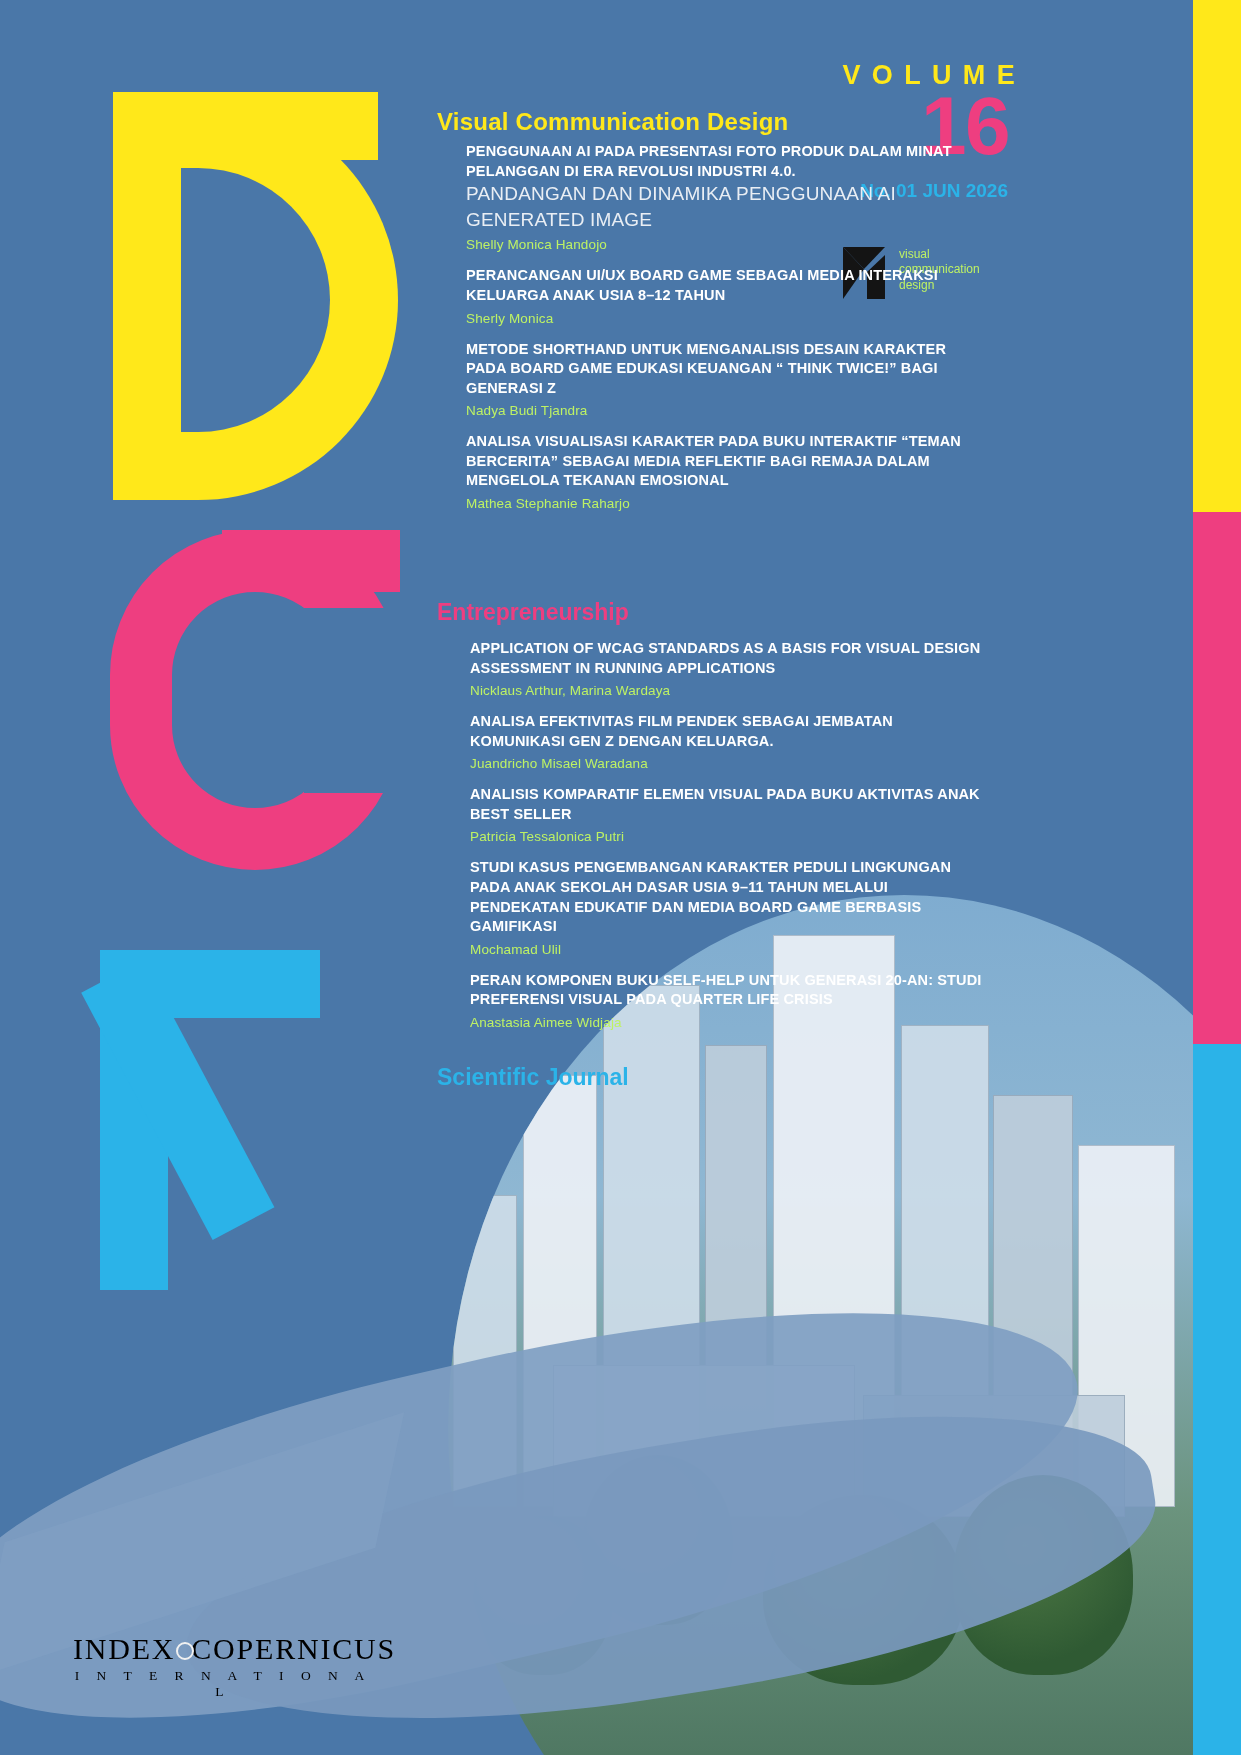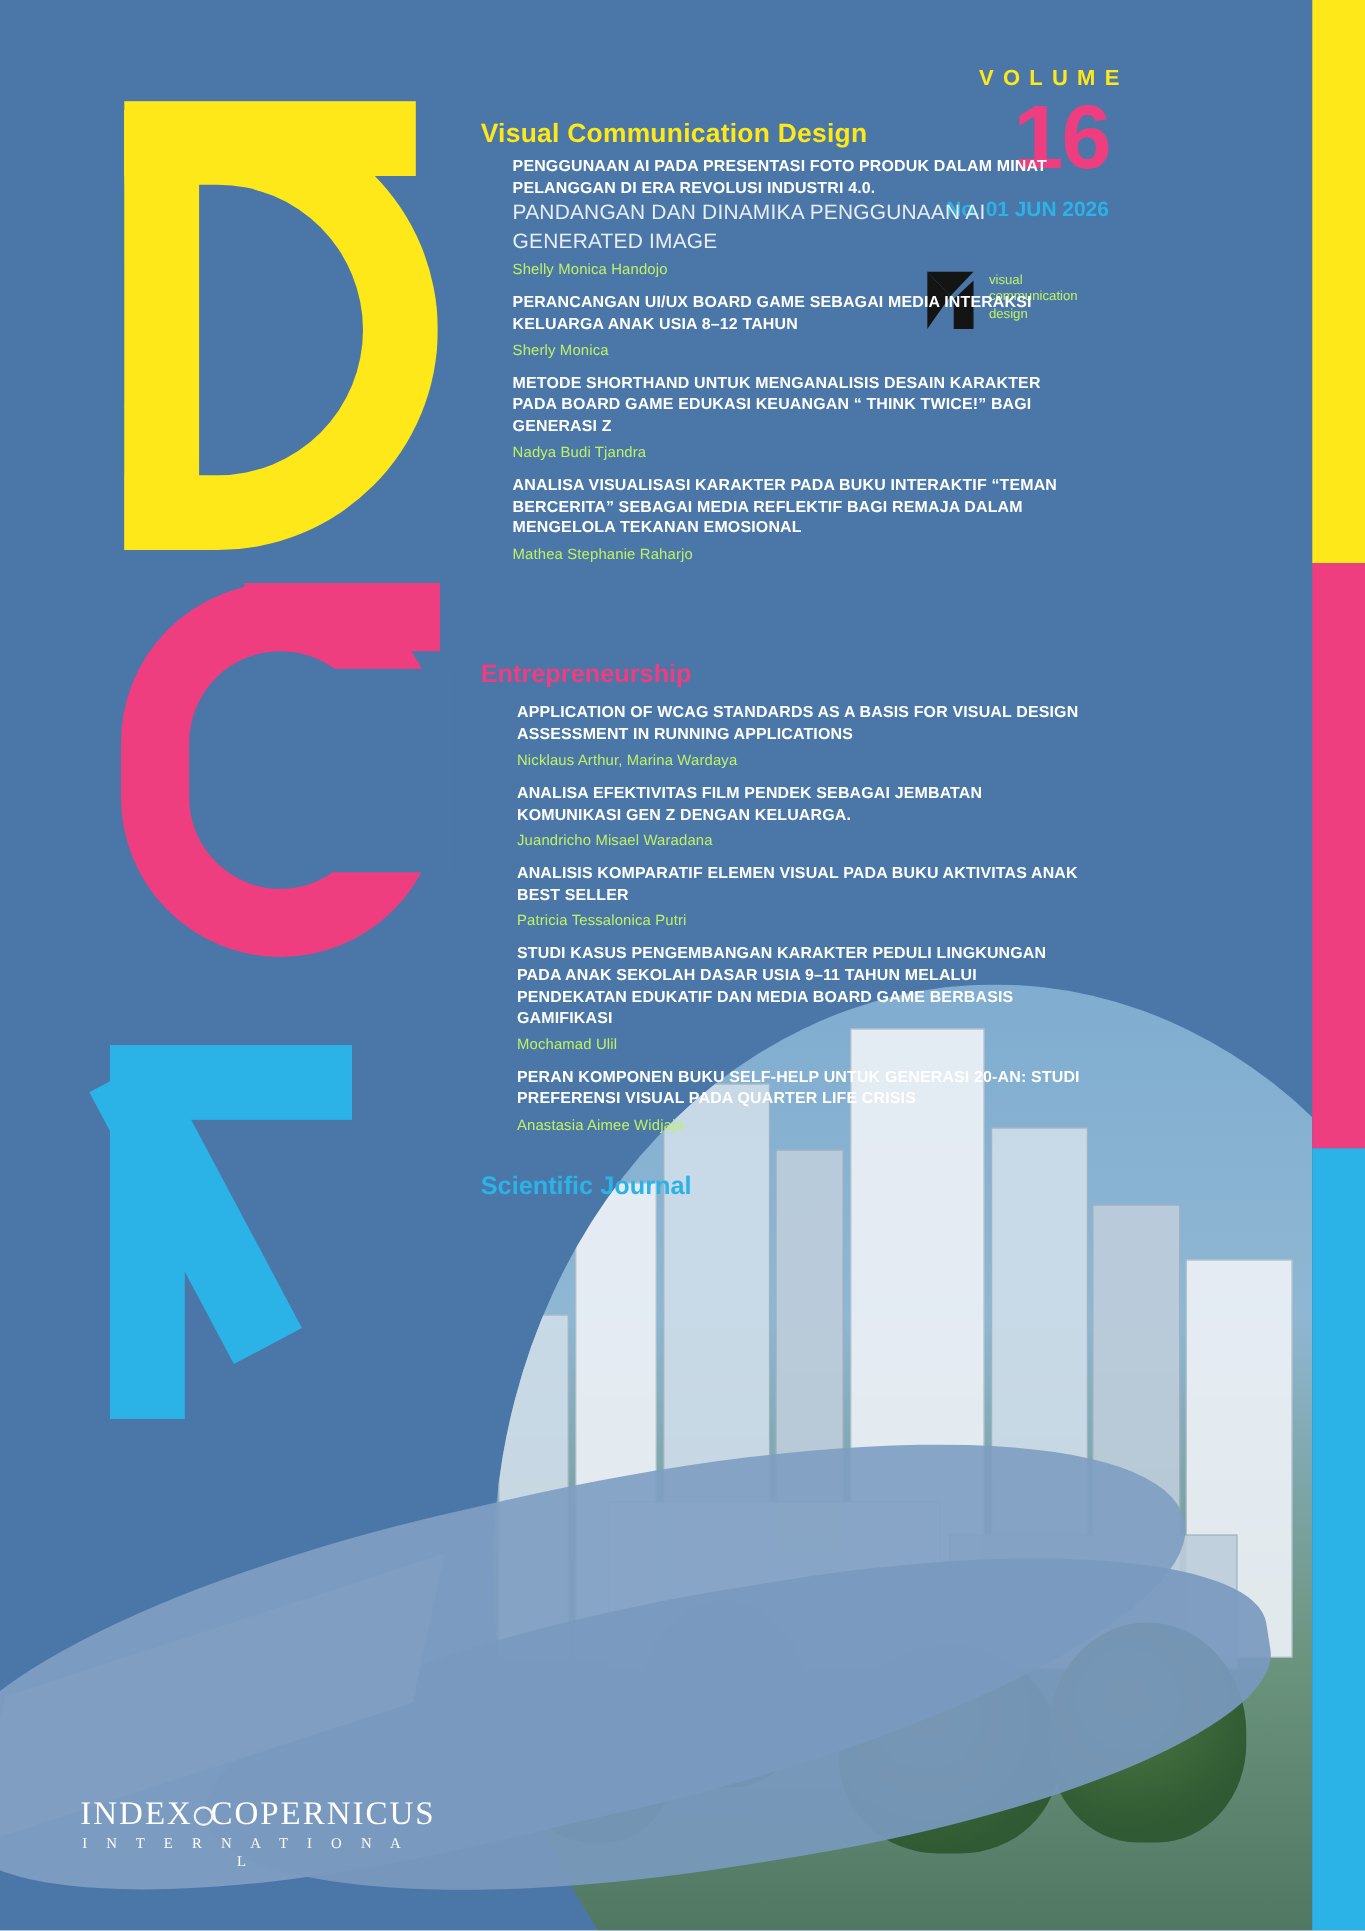--- a/index.html
+++ b/index.html
@@ -269,21 +269,21 @@
     margin-top: 5px;
     letter-spacing: 0.01em;
   }
 
   
   .vol-label {
     position: absolute;
     right: 215px;
     top: 60px;
     color: #ffe81a;
-    font-size: 20px;
+    font-size: 27px;
     font-weight: bold;
     letter-spacing: 0.42em;
   }
   .vol-num {
     position: absolute;
     right: 232px;
     top: 85px;
     color: #ee3e80;
     font-size: 82px;
     font-weight: bold;
@@ -323,21 +323,21 @@
     font-weight: normal;
     line-height: 1.28;
   }
 
   
   .copernicus {
     position: absolute;
     left: 73px;
     bottom: 55px;
     width: 300px;
-    color: #ffffff;
+    color: #000000;
   }
   .cop-main {
     font-family: "Liberation Serif", serif;
     font-size: 30px;
     letter-spacing: 0.06em;
     display: flex;
     align-items: center;
     gap: 8px;
   }
   .cop-emblem {

